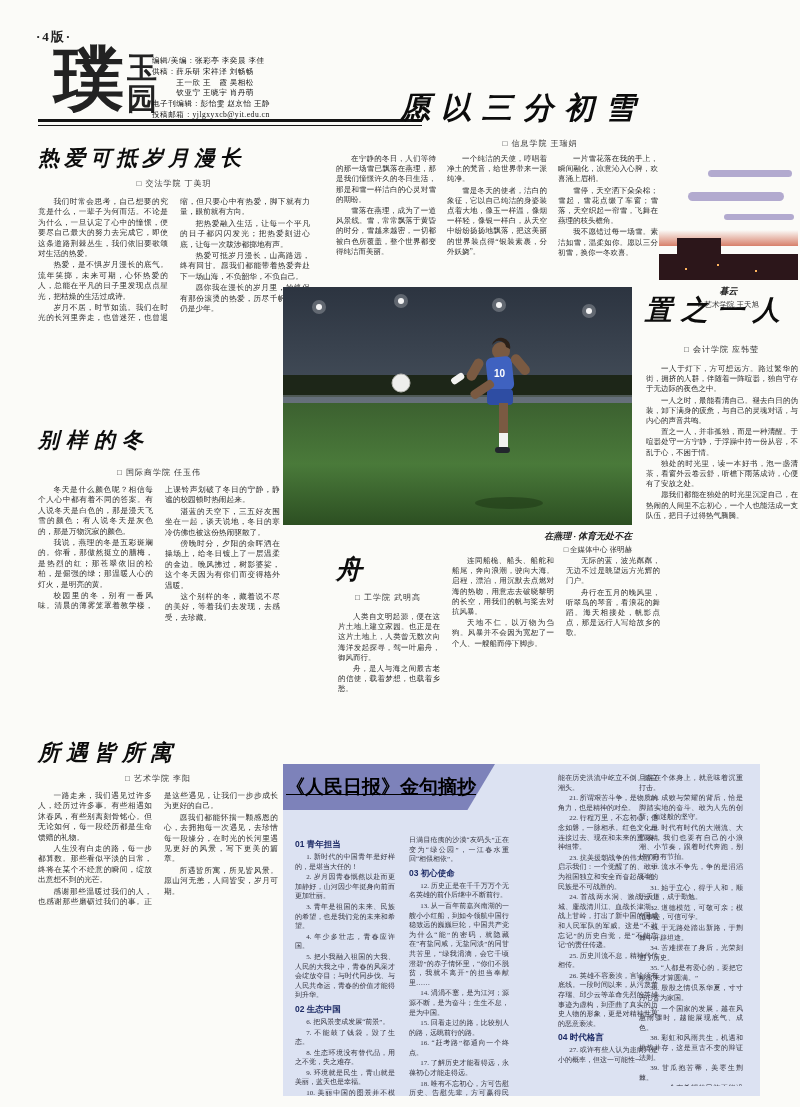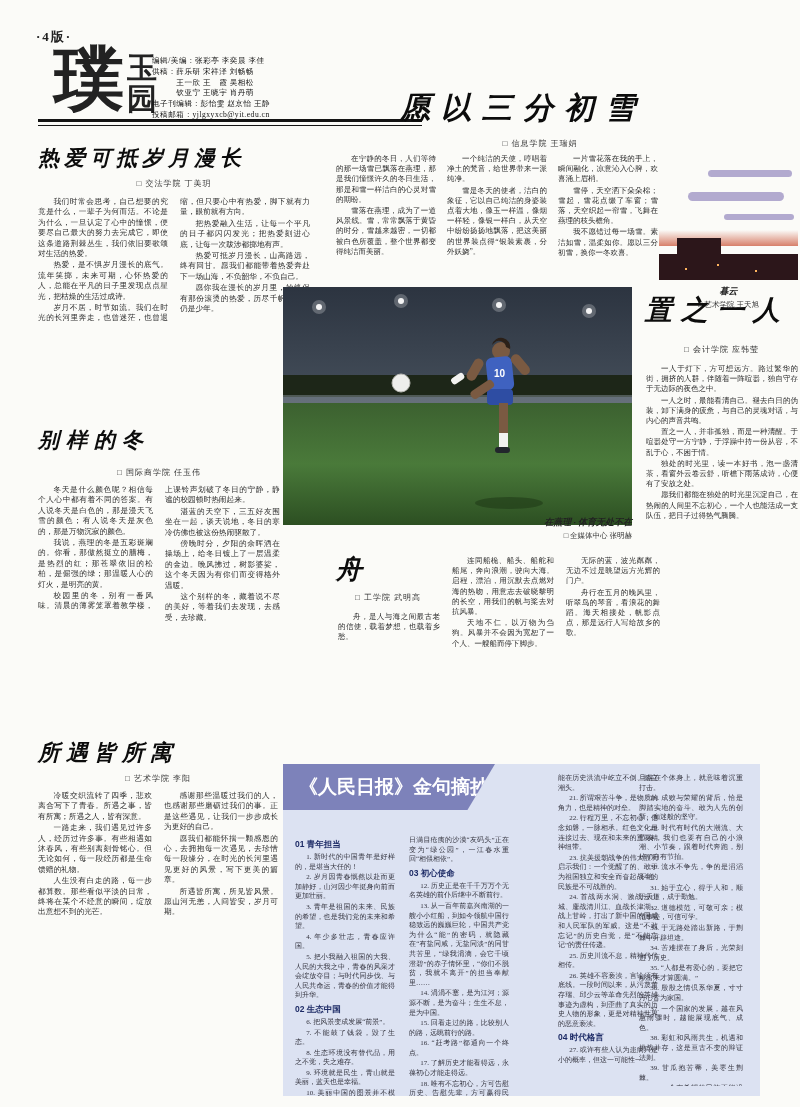--- a/index.html
+++ b/index.html
@@ -31,22 +31,22 @@
   .bldg{position:absolute;background:#2c161a;}
   .bldg-glow{position:absolute;background:linear-gradient(180deg,rgba(203,86,58,0) 0%,rgba(203,86,58,.75) 100%);}
   .win{position:absolute;width:2px;height:2px;background:#ffb45e;}
   .caption-t{font-size:9px;font-weight:700;font-style:italic;color:#222;}
   .caption-b{font-size:7.5px;color:#333;margin-top:2px;}
 
   
   .quote-box{background:#dce2f2;overflow:hidden;}
   .quote-banner{position:absolute;left:0;top:0;width:212px;height:46px;background:#7d82ba;
     clip-path:polygon(0 0,100% 0,87% 100%,0 100%);display:flex;align-items:center;}
-  .quote-title{font-family:"Liberation Sans",sans-serif;font-weight:700;font-size:19px;color:#ffffff;
-    padding-left:16px;letter-spacing:0px;white-space:nowrap;}
+  .quote-title{font-family:"Liberation Sans",sans-serif;font-weight:700;font-size:19px;color:#000000;
+    padding-left:3px;letter-spacing:0px;white-space:nowrap;text-decoration:underline;}
   .qcol{position:absolute;text-align:justify;overflow:hidden;}
   .qitem{font-size:7px;line-height:9.6px;color:#34343f;text-indent:1.6em;margin:0 0 1px 0;}
   .qcont{font-size:7px;line-height:9.6px;color:#34343f;margin:0 0 1px 0;}
   .qhead{font-family:"Liberation Sans",sans-serif;font-size:8.5px;font-weight:700;color:#1d2b66;margin:3px 0 2px 0;}
 </style>
 </head>
 <body>
 
 <div class="page">
 
@@ -147,41 +147,42 @@
         <rect x="14" y="-24" width="10" height="24" rx="5" fill="#7a5a42" transform="rotate(-40 19 -22)"></rect>
         <rect x="-8" y="10" width="26" height="16" rx="4" fill="#2e4da3"></rect>
         <rect x="-26" y="6" width="26" height="9" rx="4" fill="#7a5a42" transform="rotate(-34 -13 10)"></rect>
         <rect x="-44" y="-4" width="14" height="7" rx="3" fill="#f2f2f0" transform="rotate(-34 -37 0)"></rect>
         <rect x="4" y="24" width="9" height="30" fill="#7a5a42"></rect>
         <rect x="4" y="54" width="9" height="16" fill="#f2f2f0"></rect>
         <rect x="0" y="68" width="15" height="6" rx="3" fill="#22262c"></rect>
       </g>
     </svg>
   </div>
-  <div class="abs" style="left:474px;top:516px;width:158px;text-align:right;">
+  <div class="abs" style="left:474px;top:530px;width:158px;text-align:right;">
     <div class="caption-t">在燕理 · 体育无处不在</div>
     <div class="caption-b">□ 全媒体中心 张明赫</div>
   </div>
 
   <div class="abs" style="left:38px;top:418px;width:242px;">
     <div class="h-calli" style="font-size:21px;letter-spacing:7px;margin:8px 0 13px 0;">别样的冬</div>
     <div class="byline">□ 国际商学院 任玉伟</div>
     <div class="body-cols" style="column-count:2;height:248px;margin-top:7px;">
         <div class="para">冬天是什么颜色呢？相信每个人心中都有着不同的答案。有人说冬天是白色的，那是漫天飞雪的颜色；有人说冬天是灰色的，那是万物沉寂的颜色。</div>
         <div class="para">我说，燕理的冬是五彩斑斓的。你看，那傲然挺立的腊梅，是热烈的红；那苍翠依旧的松柏，是倔强的绿；那温暖人心的灯火，是明亮的黄。</div>
         <div class="para">校园里的冬，别有一番风味。清晨的薄雾笼罩着教学楼，上课铃声划破了冬日的宁静，静谧的校园顿时热闹起来。</div>
         <div class="para">湛蓝的天空下，三五好友围坐在一起，谈天说地，冬日的寒冷仿佛也被这份热闹驱散了。</div>
         <div class="para">傍晚时分，夕阳的余晖洒在操场上，给冬日镀上了一层温柔的金边。晚风拂过，树影婆娑，这个冬天因为有你们而变得格外温暖。</div>
         <div class="para">这个别样的冬，藏着说不尽的美好，等着我们去发现，去感受，去珍藏。</div>
       </div>
   </div>
 
   <div class="abs h-calli" style="left:336px;top:552px;width:104px;font-size:26px;">舟</div>
   <div class="abs byline" style="left:336px;top:592px;width:104px;">□ 工学院 武明高</div>
   <div class="abs narrow" style="left:338px;top:612px;width:102px;height:150px;">
+      <div class="para">人类自文明起源，便在这片土地上建立家园。也正是在这片土地上，人类曾无数次向海洋发起探寻，驾一叶扁舟，御风而行。</div>
       <div class="para">舟，是人与海之间最古老的信使，载着梦想，也载着乡愁。</div>
     </div>
   <div class="abs narrow" style="left:452px;top:556px;width:102px;height:206px;">
       <div class="para">连同船桅、船头、船舵和船尾，奔向浪潮，驶向大海。启程，漂泊，用沉默去点燃对海的热吻，用意志去破晓黎明的长空，用我们的帆与桨去对抗风暴。</div>
       <div class="para">天地不仁，以万物为刍狗。风暴并不会因为宽恕了一个人、一艘船而停下脚步。</div>
     </div>
   <div class="abs narrow" style="left:566px;top:556px;width:94px;height:206px;">
       <div class="para">无际的蓝，波光粼粼，无边不过是眺望远方光辉的门户。</div>
       <div class="para">舟行在五月的晚风里，听翠鸟的琴音，看浪花的舞蹈。海天相接处，帆影点点，那是远行人写给故乡的歌。</div>
     </div>
@@ -193,21 +194,20 @@
       <div class="para">一人之时，最能看清自己。褪去白日的伪装，卸下满身的疲惫，与自己的灵魂对话，与内心的声音共鸣。</div>
       <div class="para">置之一人，并非孤独，而是一种清醒。于喧嚣处守一方宁静，于浮躁中持一份从容，不乱于心，不困于情。</div>
       <div class="para">独处的时光里，读一本好书，泡一盏清茶，看窗外云卷云舒，听檐下雨落成诗，心便有了安放之处。</div>
       <div class="para">愿我们都能在独处的时光里沉淀自己，在热闹的人间里不忘初心，一个人也能活成一支队伍，把日子过得热气腾腾。</div>
     </div>
 
   <div class="abs" style="left:38px;top:732px;width:240px;">
     <div class="h-calli" style="font-size:22px;letter-spacing:6px;margin:6px 0 5px 0;">所遇皆所寓</div>
     <div class="byline">□ 艺术学院 李阳</div>
     <div class="body-cols" style="column-count:2;height:296px;margin-top:7px;">
-        <div class="para">冷暖交织流转了四季，悲欢离合写下了青春。所遇之事，皆有所寓；所遇之人，皆有深意。</div>
         <div class="para">一路走来，我们遇见过许多人，经历过许多事。有些相遇如沐春风，有些别离刻骨铭心。但无论如何，每一段经历都是生命馈赠的礼物。</div>
         <div class="para">人生没有白走的路，每一步都算数。那些看似平淡的日常，终将在某个不经意的瞬间，绽放出意想不到的光芒。</div>
         <div class="para">感谢那些温暖过我们的人，也感谢那些磨砺过我们的事。正是这些遇见，让我们一步步成长为更好的自己。</div>
         <div class="para">愿我们都能怀揣一颗感恩的心，去拥抱每一次遇见，去珍惜每一段缘分，在时光的长河里遇见更好的风景，写下更美的篇章。</div>
         <div class="para">所遇皆所寓，所见皆风景。愿山河无恙，人间皆安，岁月可期。</div>
       </div>
   </div>
 
   <div class="abs quote-box" style="left:283px;top:764px;width:477px;height:332px;">
     <div class="quote-banner">

